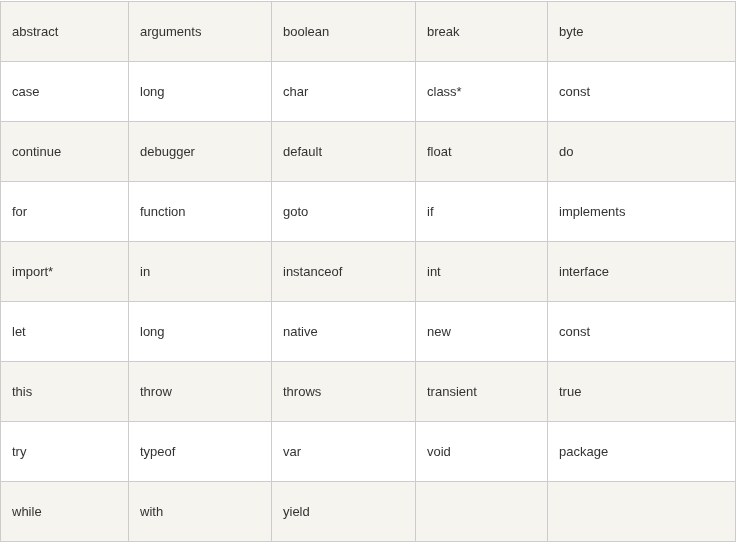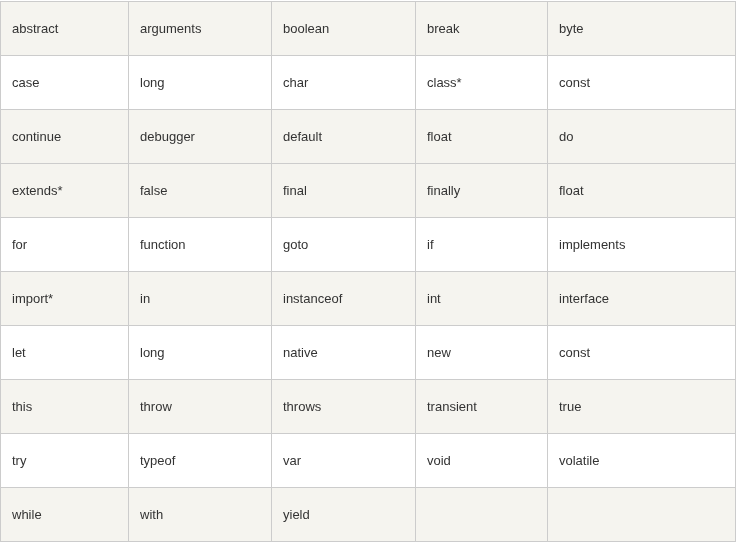--- a/index.html
+++ b/index.html
@@ -66,27 +66,20 @@
           <td>class*</td>
           <td>const</td>
         </tr>
         <tr class="row-odd">
           <td>continue</td>
           <td>debugger</td>
           <td>default</td>
           <td>float</td>
           <td>do</td>
         </tr>
-        <tr class="row-odd">
-          <td>extends*</td>
-          <td>false</td>
-          <td>final</td>
-          <td>finally</td>
-          <td>float</td>
-        </tr>
         <tr class="row-even">
           <td>for</td>
           <td>function</td>
           <td>goto</td>
           <td>if</td>
           <td>implements</td>
         </tr>
         <tr class="row-odd">
           <td>import*</td>
           <td>in</td>
@@ -106,21 +99,21 @@
           <td>throw</td>
           <td>throws</td>
           <td>transient</td>
           <td>true</td>
         </tr>
         <tr class="row-even">
           <td>try</td>
           <td>typeof</td>
           <td>var</td>
           <td>void</td>
-          <td>volatile</td>
+          <td>package</td>
         </tr>
         <tr class="row-odd">
           <td>while</td>
           <td>with</td>
           <td>yield</td>
           <td></td>
           <td></td>
         </tr>
       </tbody>
   </table>

